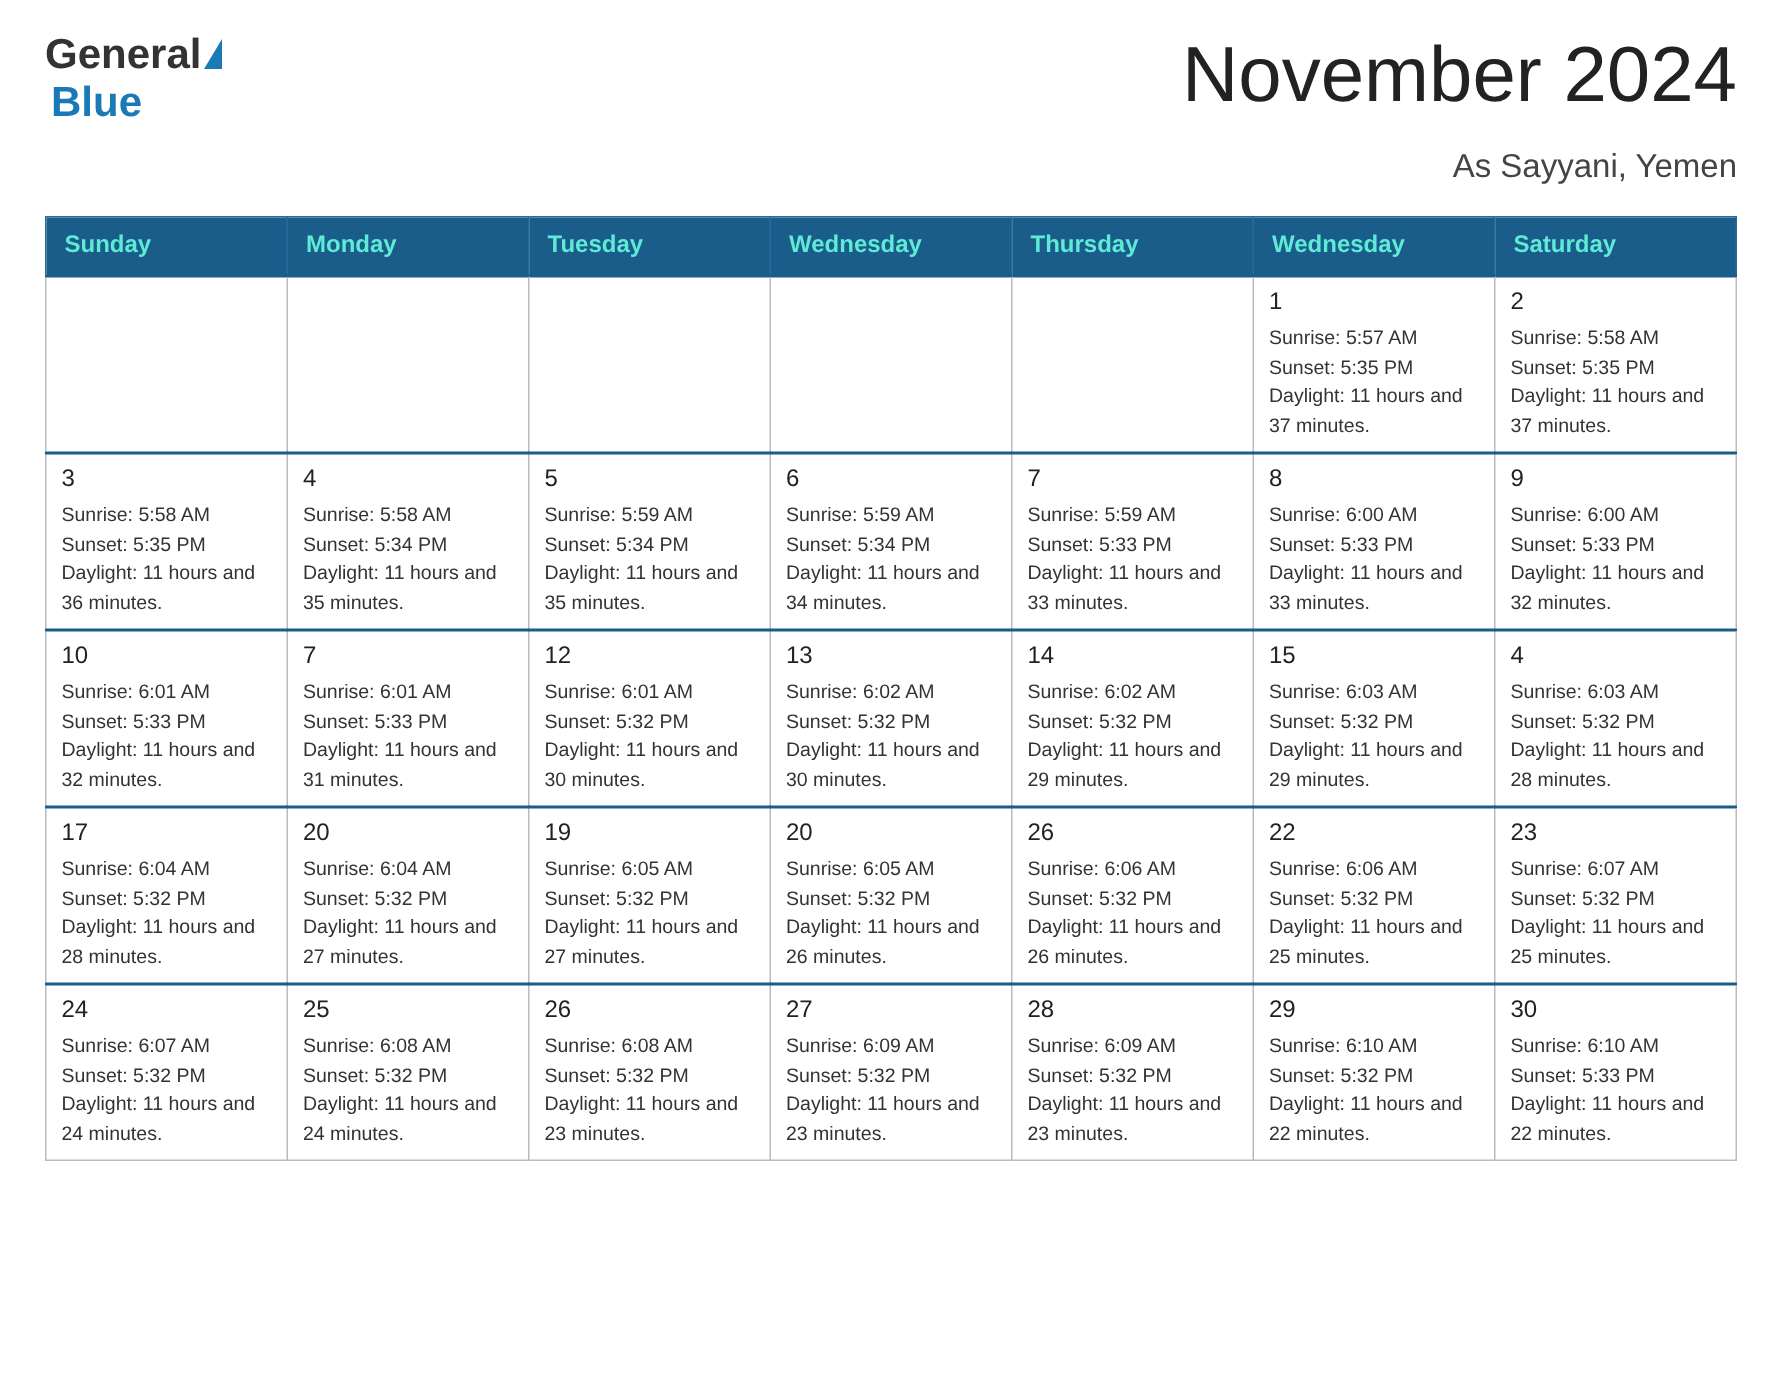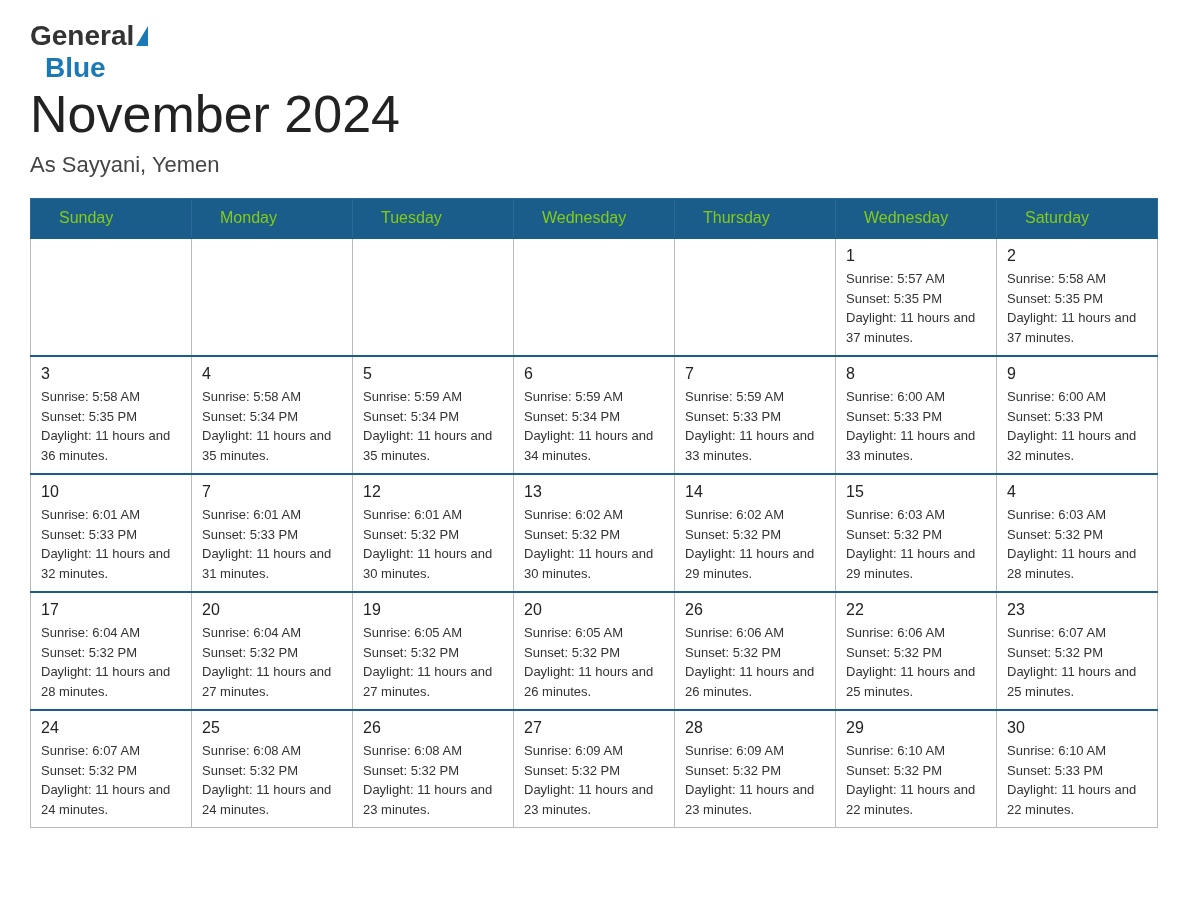--- a/index.html
+++ b/index.html
@@ -8,21 +8,20 @@
       background: #fff;
       width: 1188px;
       min-height: 918px;
       padding: 20px 30px;
     }
     .header-area {
       display: flex;
       justify-content: space-between;
       align-items: flex-start;
       margin-bottom: 20px;
-      flex-direction: column;
     }
     .logo {
       display: flex;
       flex-direction: column;
       align-items: flex-start;
     }
     .logo-general {
       font-size: 28px;
       font-weight: bold;
       color: #333;
@@ -37,45 +36,46 @@
       border-left: 12px solid transparent;
       border-right: 0px solid transparent;
       border-bottom: 20px solid #1a7ab5;
       margin-left: 2px;
       vertical-align: middle;
     }
     .logo-blue-text {
       color: #1a7ab5;
       font-size: 28px;
       font-weight: bold;
-      margin-left: 15px;
+      margin-left: 4px;
     }
     .title-area {
+      text-align: right;
     }
     .month-title {
       font-size: 52px;
       font-weight: normal;
       color: #222;
     }
     .location {
       font-size: 22px;
       color: #444;
-      margin-top: 8px;
+      margin-top: 18px;
     }
     .calendar-table {
       width: 100%;
       border-collapse: collapse;
       border: 1px solid #999;
     }
     .calendar-table th {
       background: #1a5c8a;
-      color: #84cc16;
+      color: #5eead4;
       font-size: 16px;
-      font-weight: normal;
-      padding: 10px 28px;
+      font-weight: bold;
+      padding: 10px 12px;
       text-align: left;
       border: 1px solid #2a6a9a;
     }
     .calendar-table td {
       vertical-align: top;
       padding: 8px 10px;
       border: 1px solid #bbb;
       width: calc(100% / 7);
       min-height: 110px;
       font-size: 13px;

